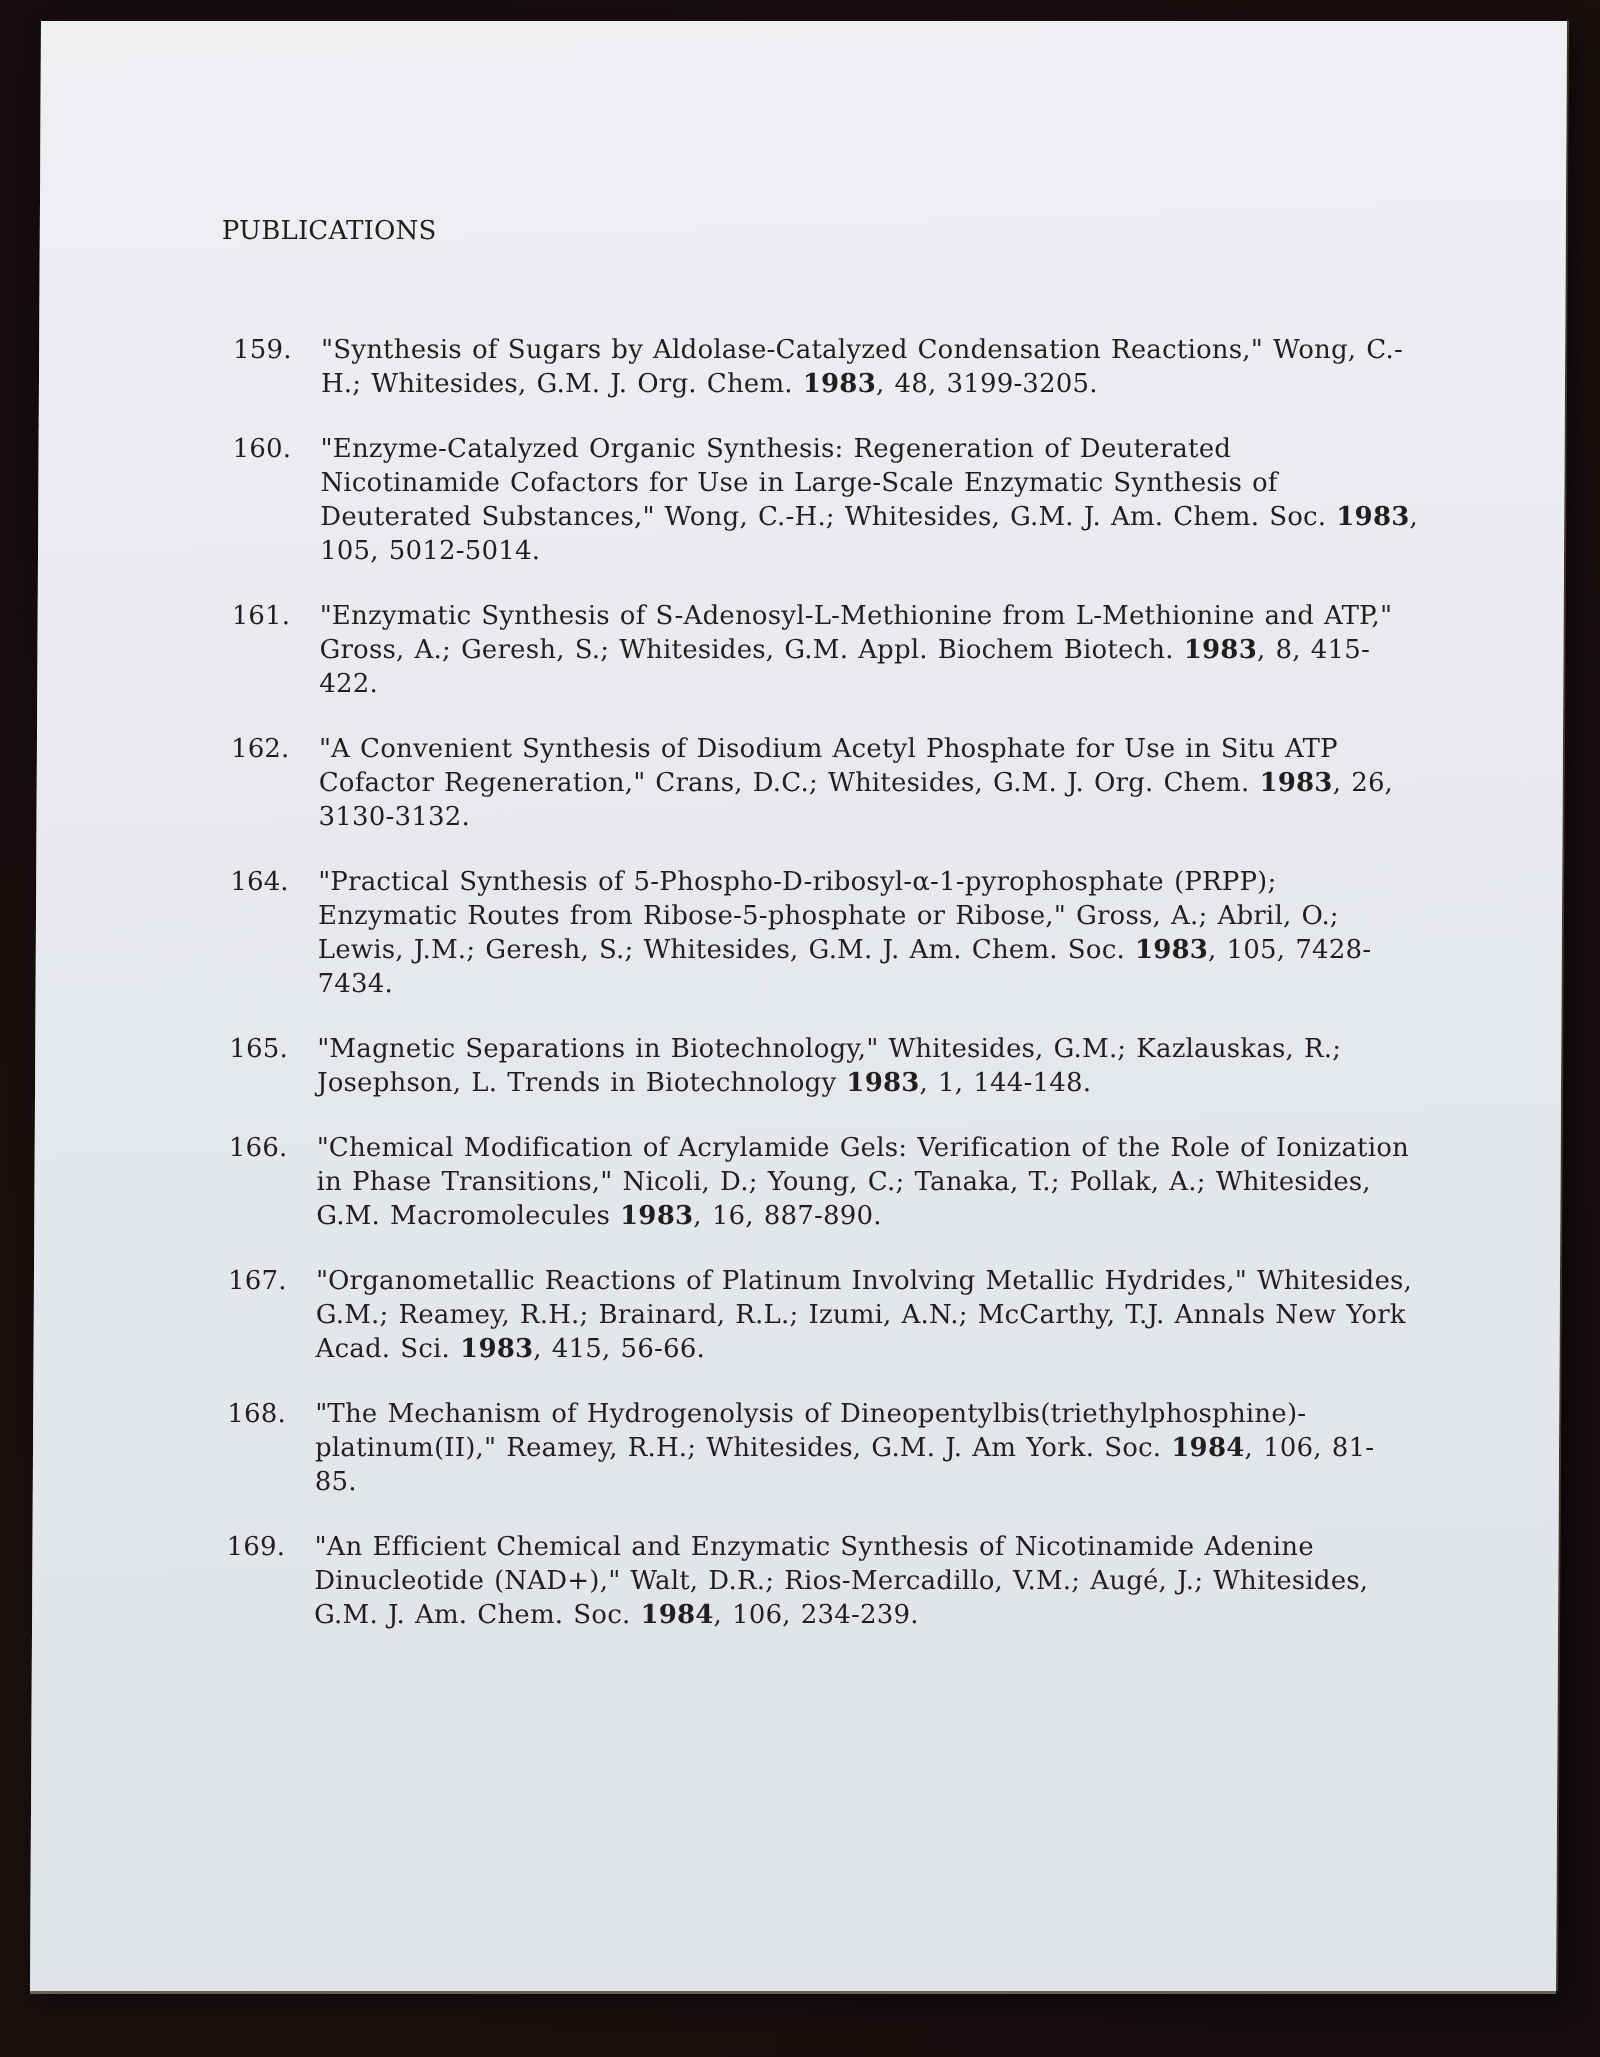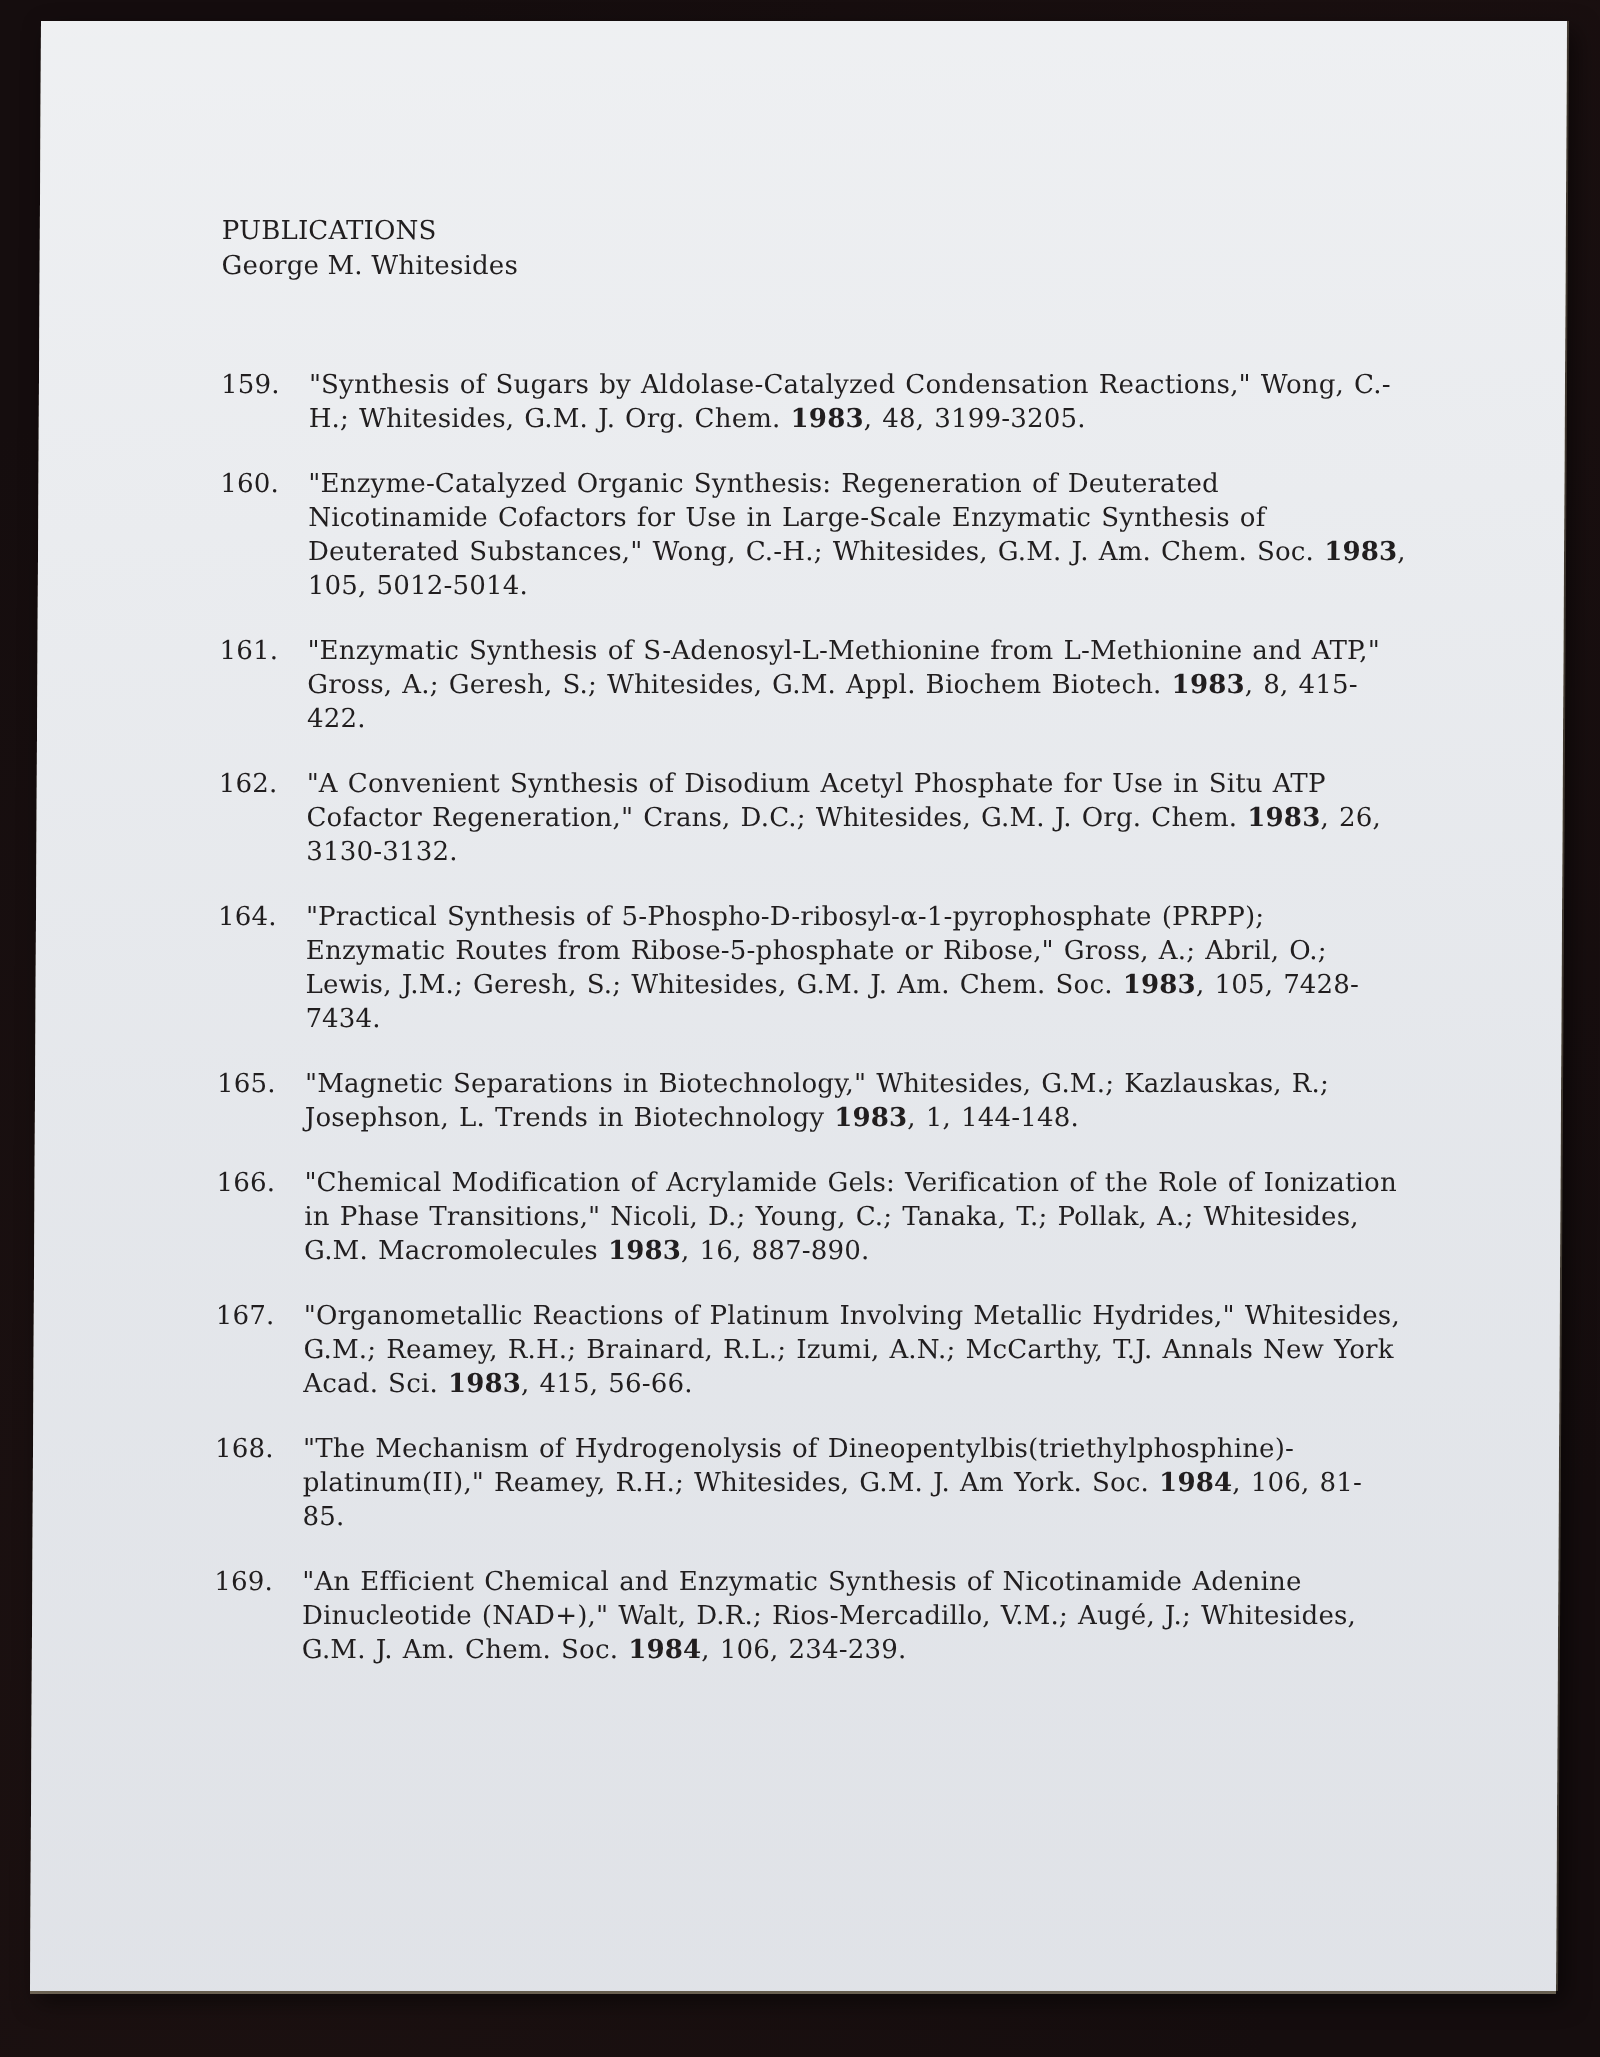--- a/index.html
+++ b/index.html
@@ -52,36 +52,36 @@
     margin-top:84px;
     font-size:26px;
     line-height:34px;
     letter-spacing:0.2px;
     word-spacing:0.06em;
   }
   .ref-item{
     display:grid;
     grid-template-columns:88px 1100px;
     margin-bottom:31px;
+    margin-left:12px;
   }
   .ref-num{white-space:nowrap;}
   .ref-text{width:1100px;}
   .it{}
   .bd{font-weight:bold;}
 </style>
 </head>
 <body>
 
 <div class="backdrop"></div>
 
 <div class="paper">
   <div class="content">
     <div class="doc-header">
       <div>PUBLICATIONS</div>
-      <div>George M. Whitesides</div>
     </div>
     <div class="refs" id="refs">
         <div class="ref-item">
           <div class="ref-num">159.</div>
           <div class="ref-text"><span>"Synthesis of Sugars by Aldolase-Catalyzed Condensation Reactions," Wong, C.-H.; Whitesides, G.M. </span><span class="it">J. Org. Chem.</span><span> </span><span class="bd">1983</span><span>, </span><span class="it">48,</span><span> 3199-3205.</span></div>
         </div>
         <div class="ref-item">
           <div class="ref-num">160.</div>
           <div class="ref-text"><span>"Enzyme-Catalyzed Organic Synthesis: Regeneration of Deuterated Nicotinamide Cofactors for Use in Large-Scale Enzymatic Synthesis of Deuterated Substances," Wong, C.-H.; Whitesides, G.M. </span><span class="it">J. Am. Chem. Soc.</span><span> </span><span class="bd">1983</span><span>, </span><span class="it">105,</span><span> 5012-5014.</span></div>
         </div>

